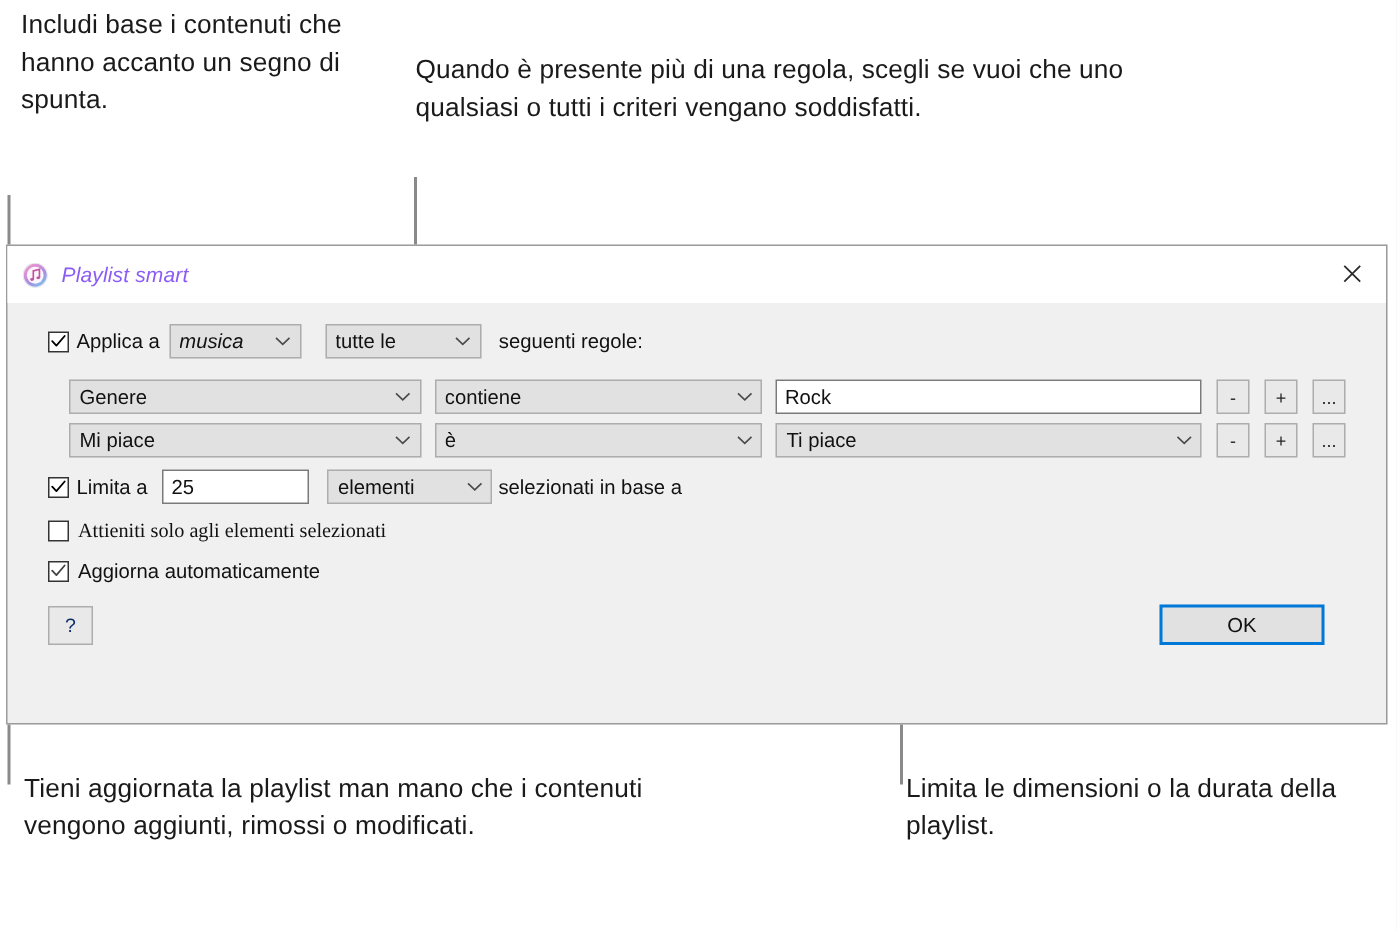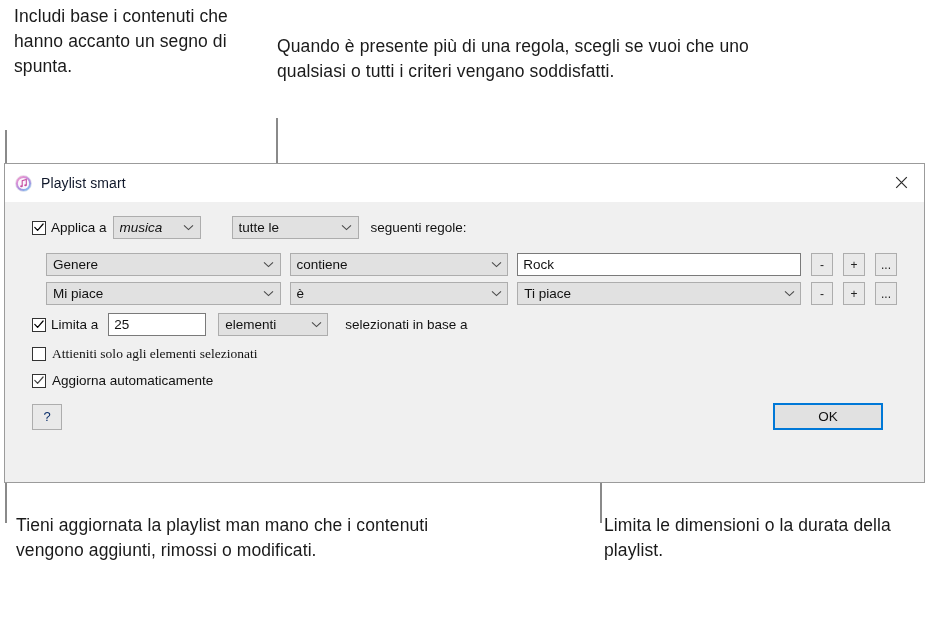--- a/index.html
+++ b/index.html
@@ -64,22 +64,23 @@
   }
   #app-icon {
     width: 17px;
     height: 17px;
     margin-left: 10px;
     margin-right: 9px;
     flex: 0 0 auto;
   }
   #title-text {
     font-size: 14px;
-    color: #0f172a;
+    color: #8b5cf6;
     letter-spacing: 0.1px;
+    font-style: italic;
   }
   #close-btn {
     position: absolute;
     right: 0;
     top: 0;
     width: 45px;
     height: 37px;
     display: flex;
     align-items: center;
     justify-content: center;
@@ -167,21 +168,21 @@
     font-size: 12px;
     color: #222;
     cursor: default;
     flex: 0 0 auto;
   }
 
   
   #apply-row { padding-top: 14px; }
   #apply-row .cb { margin-right: 5px; }
   #cmb-media  { width: 88px; margin-left: 6px; font-style: italic; }
-  #cmb-match  { width: 127px; margin-left: 31px; }
+  #cmb-match  { width: 104px; margin-left: 16px; }
   #apply-suffix { margin-left: 12px; }
 
   
   #rules { margin-top: 14px; }
   .rule-row {
     display: flex;
     align-items: center;
     margin-bottom: 6px;
     padding-left: 14px;
   }
@@ -190,21 +191,21 @@
   .rule-val   { width: 288px; margin-left: 9px; }
   .rule-btns  { display: flex; margin-left: 10px; }
   .rule-btns .sqbtn { margin-right: 10px; }
   .rule-btns .sqbtn:last-child { margin-right: 0; }
 
   
   #limit-row { margin-top: 8px; }
   #limit-row .cb { margin-right: 5px; }
   #limit-num { width: 98px; margin-left: 10px; }
   #cmb-unit  { width: 110px; margin-left: 12px; }
-  #limit-mid { margin-left: 17px; }
+  #limit-mid { margin-left: 4px; }
   #cmb-order { width: 188px; margin-left: 12px; }
 
   
   #match-only-row { margin-top: 10px; font-family: Liberation Serif, serif; }
   #autoupdate-row { margin-top: 11px; }
   #match-only-row .cb, #autoupdate-row .cb { margin-right: 6px; }
 
   
   #footer {
     margin-top: 15px;

